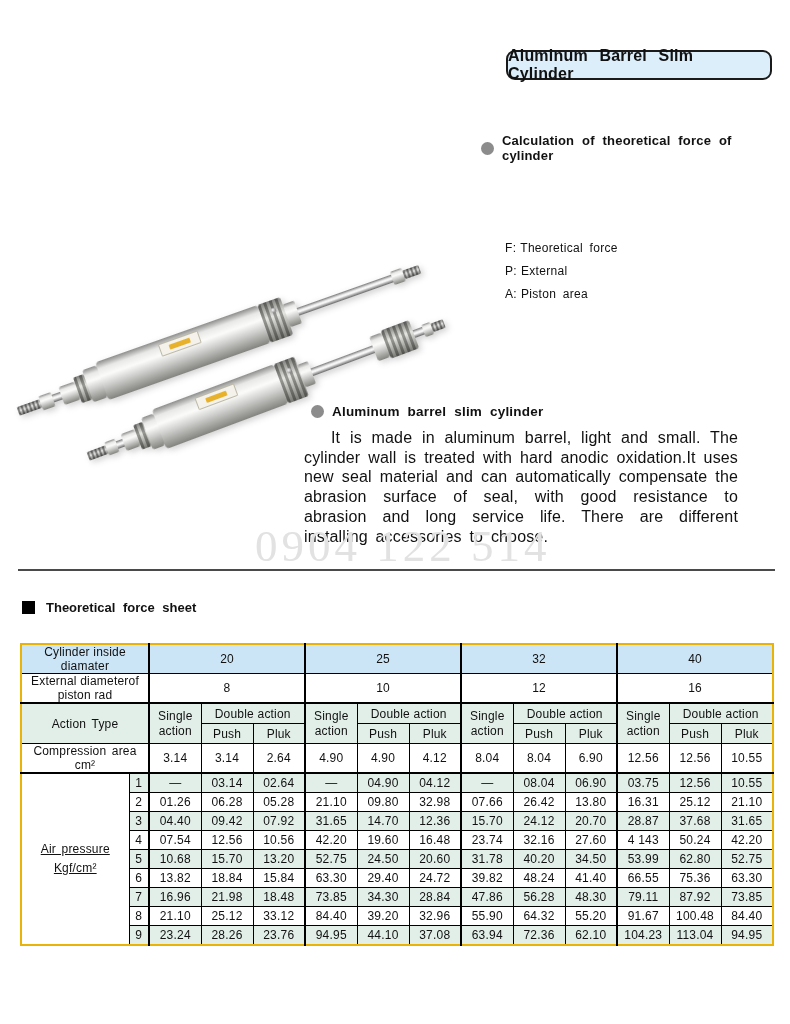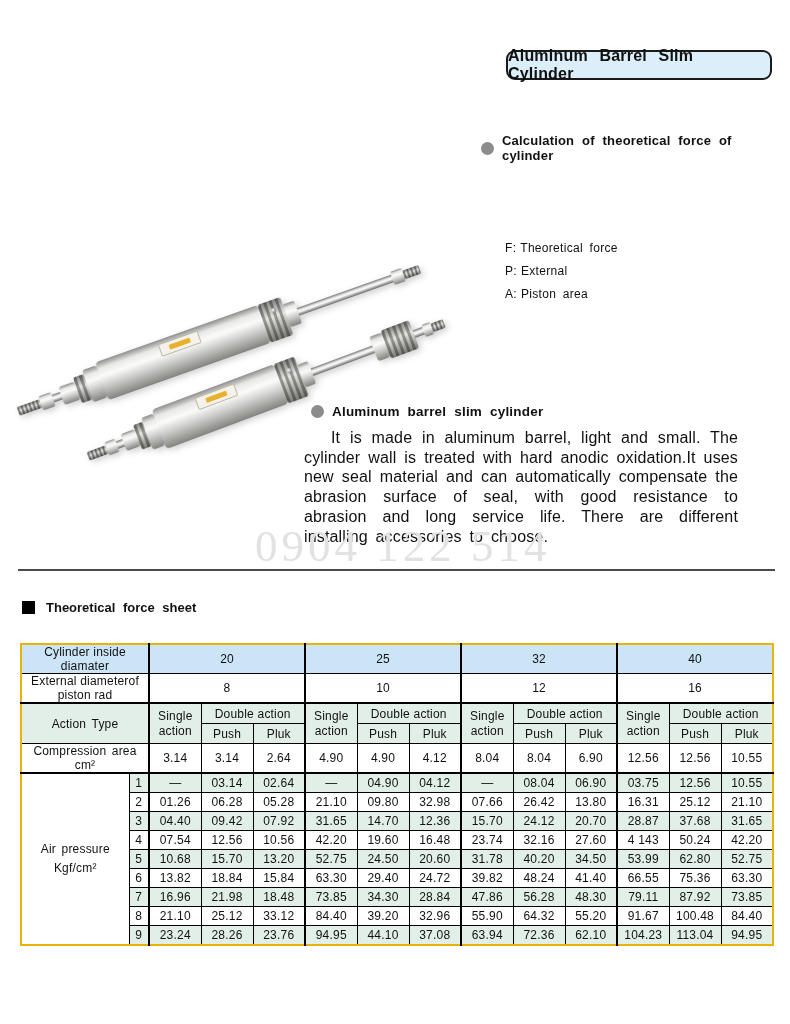--- a/index.html
+++ b/index.html
@@ -68,21 +68,21 @@
   .force-table .gs{border-left-width:2px;}
   tr.r1 td{height:22px;} tr.r2 td{height:21px;border-bottom-width:2px;}
   tr.rh td{height:19px;} tr.rc td{height:20px;border-bottom-width:2px;}
   tr.rd td{height:18px;}
   .blue{background:#cbe5f6;}
   .mint{background:#e2efe9;}
   tr.alt td{background:#e2efe9;}
   .lbl{font-size:10.5px;text-align:left;padding-left:4px;letter-spacing:-.2px;}
   .lbl-action{font-size:13px;text-align:left;padding-left:12px;letter-spacing:.3px;word-spacing:2px;}
   .lbl-comp{font-size:12px;letter-spacing:.2px;word-spacing:2px;}
-  .aircell{background:#fff !important;font-size:12.5px;line-height:1.6;word-spacing:2px;}
+  .aircell{background:#fff !important;font-size:12.5px;line-height:1.6;word-spacing:2px;text-decoration:underline;}
   .idx{font-size:11px;}
   .wrapcell{line-height:1.25;font-size:12.5px;}
 </style>
 </head>
 <body>
 
 <div class="page">
 
   <div class="title-box">
     <span>Aluminum Barrel Slim Cylinder</span>

